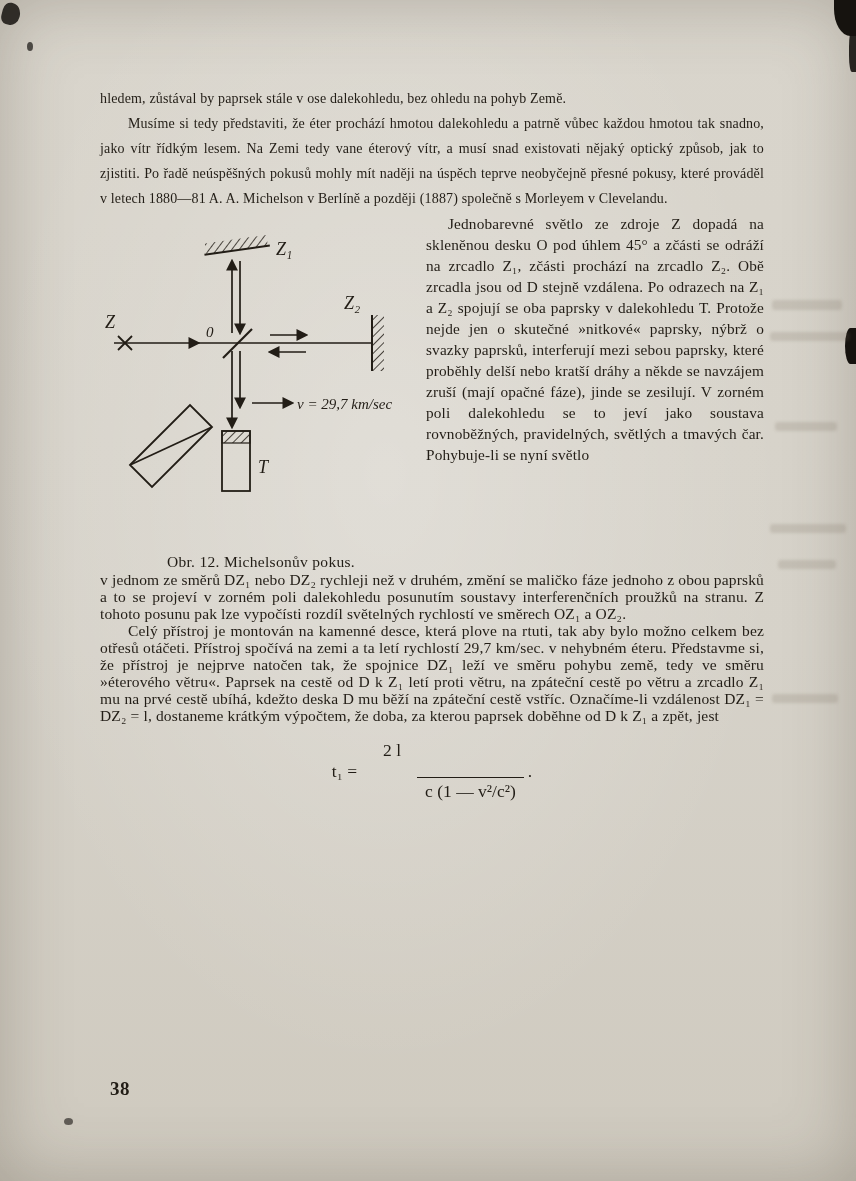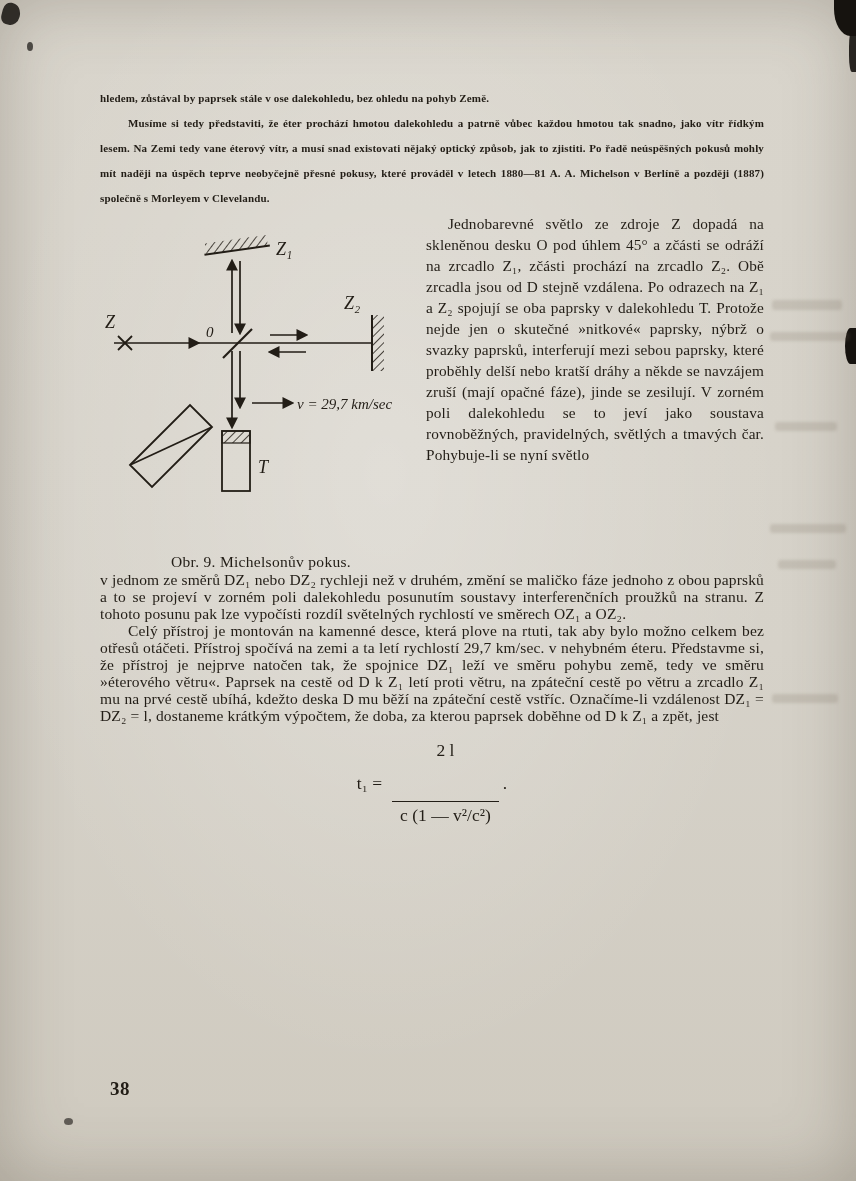--- a/index.html
+++ b/index.html
@@ -11,35 +11,35 @@
   .page {
     position:relative; width:856px; height:1181px; overflow:hidden;
     background:
       radial-gradient(ellipse at 45% 40%, rgba(255,255,255,0.25), rgba(0,0,0,0) 60%),
       linear-gradient(180deg,#d9d5cc 0%, #d6d2c9 55%, #cfcabf 100%);
     box-shadow: inset 0 0 70px rgba(70,58,42,0.28);
     color:#221d16;
   }
   .content { position:absolute; left:100px; top:86px; width:664px; }
   p { text-align:justify; letter-spacing:0.15px; }
-  .lead { font-size:11px; line-height:25px; font-weight:bold; }
+  .lead { font-size:14px; line-height:25px; font-weight:normal; }
   .indent { text-indent:28px; }
   .row { display:flex; margin-top:2px; }
   figure { flex:0 0 322px; width:322px; }
   figure svg { display:block; margin:14px 0 0 0; }
   figcaption { font-size:15.5px; text-align:center; margin-top:10px; letter-spacing:0.3px; }
   .col { flex:1 1 auto; padding-left:4px; }
   .col p { font-size:15.3px; line-height:21px; }
   .col .indent { text-indent:22px; }
   .lower p { font-size:15.5px; line-height:17px; }
   .formula {
     display:flex; justify-content:center; align-items:center;
     font-size:17.5px; margin:16px 0 12px;
   }
-  .frac { display:inline-flex; flex-direction:column; text-align:center; margin:0 4px 0 10px; }
+  .frac { display:inline-flex; flex-direction:row; text-align:center; margin:0 4px 0 10px; }
   .frac .num { padding:0 16px 3px; }
   .frac .den { border-top:1.7px solid #221d16; padding:3px 8px 0;margin-top:37px; }
   .pagenum { position:absolute; left:110px; top:1078px; font-size:19px; font-weight:bold; letter-spacing:0.5px; }
   
   .art { position:absolute; background:#16130f; }
   .art-tl { left:2px; top:3px; width:18px; height:22px; border-radius:45% 60% 55% 40%; opacity:.85; transform:rotate(14deg); }
   .art-speck1 { left:27px; top:42px; width:6px; height:9px; border-radius:50%; opacity:.7; }
   .art-tr { left:834px; top:0; width:22px; height:36px; border-radius:0 0 0 75%; }
   .art-tr2 { left:849px; top:30px; width:7px; height:42px; border-radius:40% 0 0 40%; opacity:.9; }
   .art-right { left:845px; top:328px; width:11px; height:36px; border-radius:55% 0 0 55%; }
@@ -128,21 +128,21 @@
             <rect x="122" y="204" width="28" height="60" fill="none" stroke="#221d16" stroke-width="1.8"></rect>
             <rect x="122" y="204" width="28" height="12" fill="url(#hatch)" stroke="#221d16" stroke-width="1.2"></rect>
           </g>
           <text x="158" y="246" font-size="18" font-style="italic" fill="#221d16">T</text>
 
           <g stroke="#221d16" stroke-width="1.8" fill="none">
             <polygon points="30,238 90,178 112,200 52,260"></polygon>
             <line x1="30" y1="238" x2="112" y2="200"></line>
           </g>
         </svg>
-        <figcaption>Obr. 9. Michelsonův pokus.</figcaption>
+        <figcaption>Obr. 12. Michelsonův pokus.</figcaption>
       </figure>
 
       <div class="col">
         <p class="indent">Jednobarevné světlo ze zdroje Z dopadá na skleněnou desku O pod úhlem 45° a zčásti se odráží na zrcadlo Z₁, zčásti prochází na zrcadlo Z₂. Obě zrcadla jsou od D stejně vzdálena. Po odrazech na Z₁ a Z₂ spojují se oba paprsky v dalekohledu T. Protože nejde jen o skutečné »nitkové« paprsky, nýbrž o svazky paprsků, interferují mezi sebou paprsky, které proběhly delší nebo kratší dráhy a někde se navzájem zruší (mají opačné fáze), jinde se zesilují. V zorném poli dalekohledu se to jeví jako soustava rovnoběžných, pravidelných, světlých a tmavých čar. Pohybuje-li se nyní světlo</p>
       </div>
     </div>
 
     <div class="lower">
       <p>v jednom ze směrů DZ₁ nebo DZ₂ rychleji než v druhém, změní se maličko fáze jednoho z obou paprsků a to se projeví v zorném poli dalekohledu posunutím soustavy interferenčních proužků na stranu. Z tohoto posunu pak lze vypočísti rozdíl světelných rychlostí ve směrech OZ₁ a OZ₂.</p>
       <p class="indent">Celý přístroj je montován na kamenné desce, která plove na rtuti, tak aby bylo možno celkem bez otřesů otáčeti. Přístroj spočívá na zemi a ta letí rychlostí 29,7 km/sec. v nehybném éteru. Představme si, že přístroj je nejprve natočen tak, že spojnice DZ₁ leží ve směru pohybu země, tedy ve směru »éterového větru«. Paprsek na cestě od D k Z₁ letí proti větru, na zpáteční cestě po větru a zrcadlo Z₁ mu na prvé cestě ubíhá, kdežto deska D mu běží na zpáteční cestě vstříc. Označíme-li vzdálenost DZ₁ = DZ₂ = l, dostaneme krátkým výpočtem, že doba, za kterou paprsek doběhne od D k Z₁ a zpět, jest</p>

